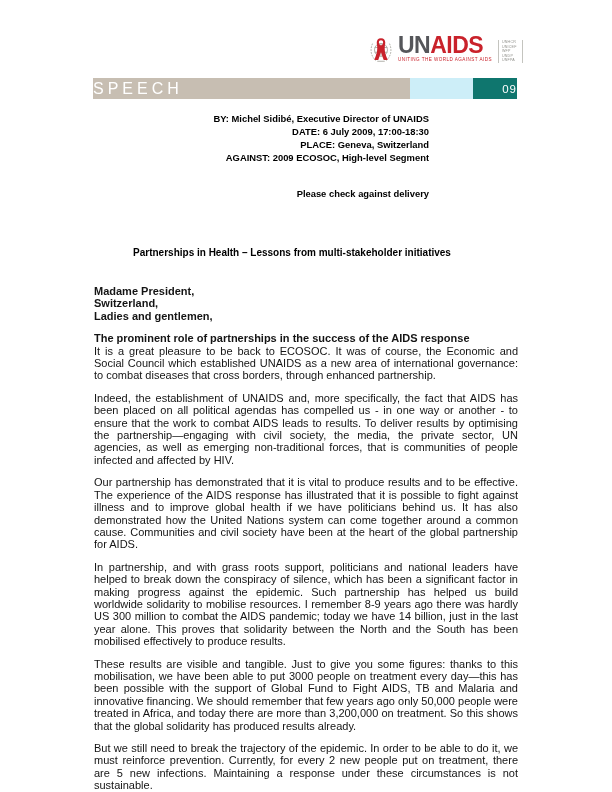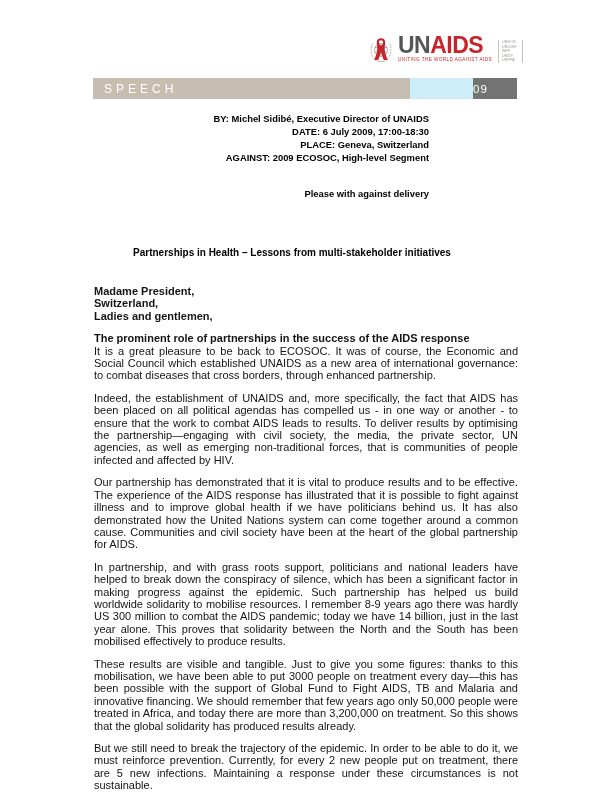--- a/index.html
+++ b/index.html
@@ -20,23 +20,23 @@
   .wordmark .un{color:#55565a;}
   .wordmark .aids{color:#c9222b;}
   .tagline{font-size:4.6px;color:#c9222b;letter-spacing:0.45px;margin-top:1px;white-space:nowrap;}
   .cosponsors{display:flex;gap:5px;margin-left:6px;margin-top:6px;}
   .cosponsors .col{display:flex;flex-direction:column;border-left:0.5px solid #c4c4bf;padding-left:3px;}
   .cosponsors .col span{font-size:3.6px;line-height:4.6px;color:#8f8f8a;letter-spacing:0.2px;white-space:nowrap;}
 
   
   .bar{position:absolute;top:78px;left:93px;width:424px;height:21px;display:flex;}
   .bar-gray{background:#c7beb2;flex:1;display:flex;align-items:center;}
-  .bar-gray span{color:#ffffff;font-size:12px;letter-spacing:4px;padding-left:11px;}
+  .bar-gray span{color:#ffffff;font-size:16px;letter-spacing:4px;padding-left:0;}
   .bar-blue{background:#cdeef8;width:63px;}
-  .bar-red{background:#737373;width:44px;display:flex;align-items:center;justify-content:flex-start;}
+  .bar-red{background:#0f766e;width:44px;display:flex;align-items:center;justify-content:flex-end;}
   .bar-red span{color:#ffffff;font-size:11.5px;letter-spacing:1px;}
 
   
   .header-info{position:absolute;top:112px;right:95px;text-align:right;font-size:9.4px;font-weight:bold;line-height:13px;color:#000;}
   .delivery-note{margin-top:23px;font-weight:bold;}
 
   
   .doc-title{position:absolute;top:247px;left:80px;width:424px;text-align:center;font-size:10px;font-weight:bold;color:#000;}
 
   
@@ -101,21 +101,21 @@
     <div class="bar-red">
       <span>09</span>
     </div>
   </div>
 
   <div class="header-info">
     <div><span>BY:</span><span> Michel Sidibé, Executive Director of UNAIDS</span></div>
     <div><span>DATE:</span><span> 6 July 2009, 17:00-18:30</span></div>
     <div><span>PLACE:</span><span>  Geneva, Switzerland</span></div>
     <div><span>AGAINST:</span><span> 2009 ECOSOC, High-level Segment</span></div>
-    <div class="delivery-note">Please with against delivery</div>
+    <div class="delivery-note">Please check against delivery</div>
   </div>
 
   <div class="doc-title">Partnerships in Health – Lessons from multi-stakeholder initiatives</div>
 
   <div class="content">
     <div class="salutation">
       <div>Madame President,</div>
       <div>Switzerland,</div>
       <div>Ladies and gentlemen,</div>
     </div>

